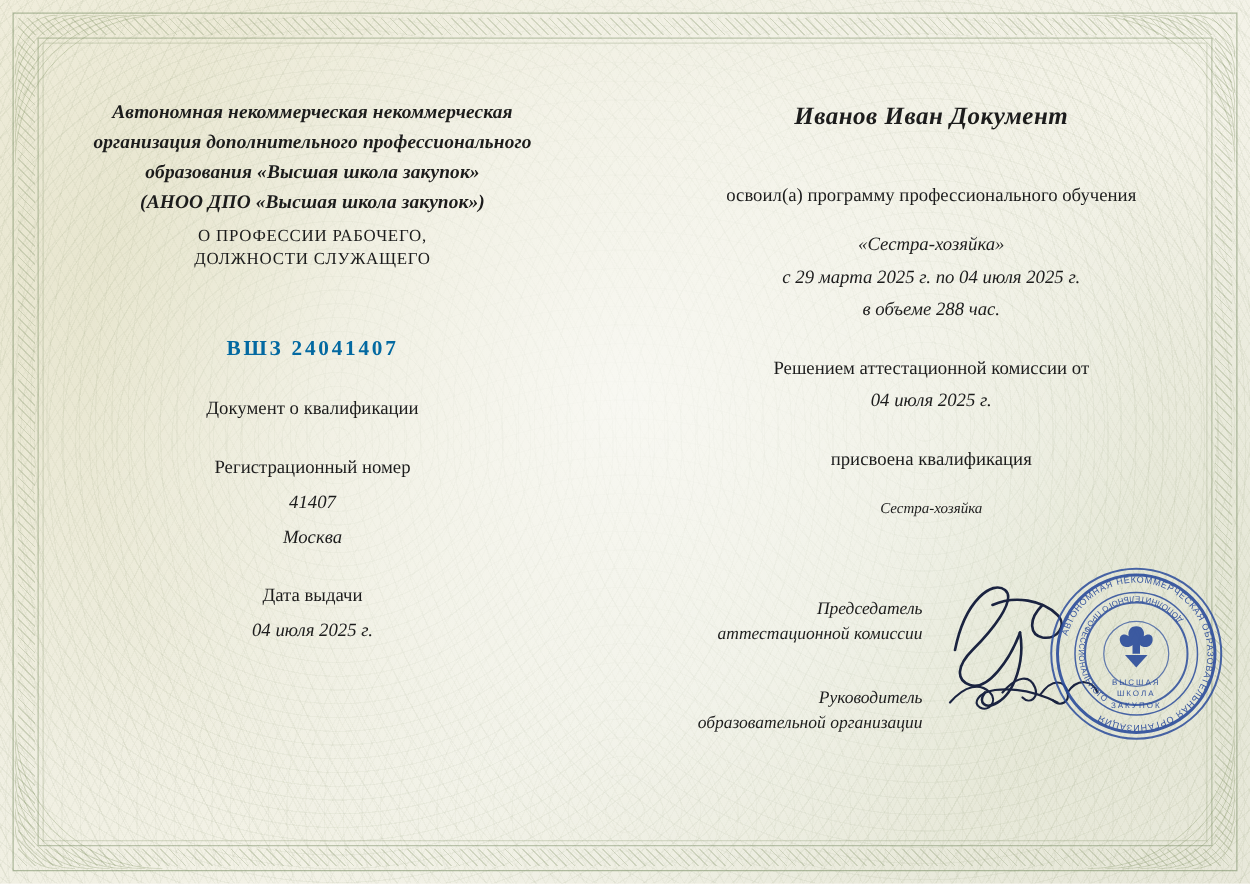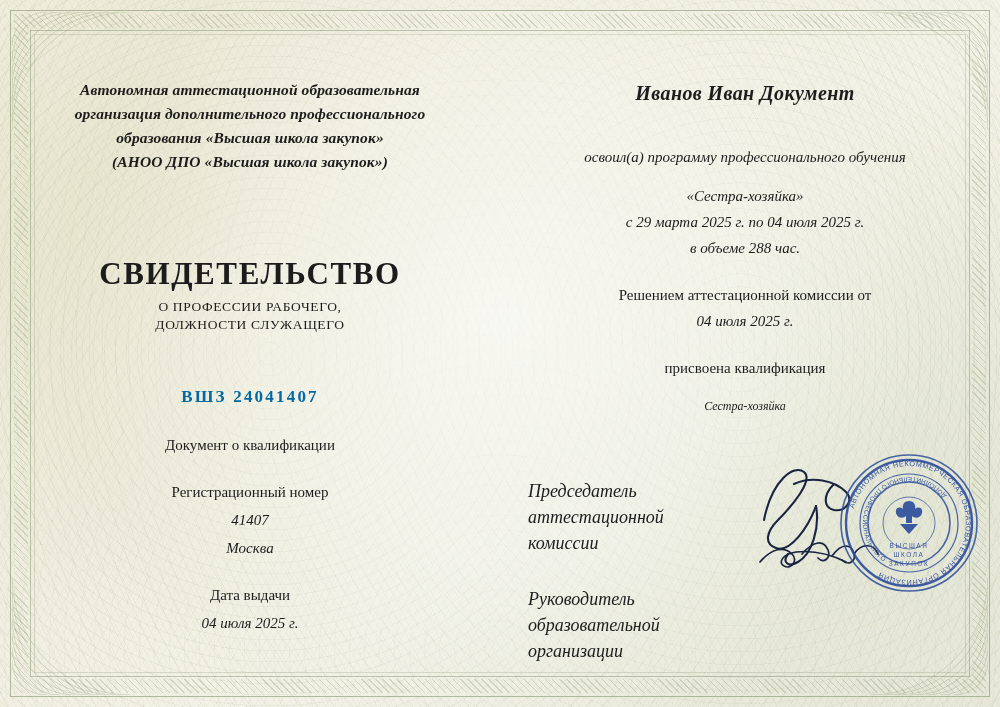--- a/index.html
+++ b/index.html
@@ -158,21 +158,20 @@
   .r-name {
     font-size: 20px;
     font-weight: bold;
     font-style: italic;
     margin-top: 22px;
     letter-spacing: 0.4px;
   }
   .r-program-lead {
     font-size: 15px;
     margin-top: 44px;
-    font-style: italic;
   }
   .r-program {
     font-size: 15px;
     font-style: italic;
     margin-top: 22px;
   }
   .r-dates {
     font-size: 15px;
     font-style: italic;
     margin-top: 9px;
@@ -200,23 +199,23 @@
     font-style: italic;
     margin-top: 22px;
   }
 
   
   .sign-block {
     position: absolute;
     left: 528px;
     top: 478px;
     width: 210px;
-    text-align: left;
-    font-style: italic;
-    font-size: 18px;
+    text-align: right;
+    font-style: italic;
+    font-size: 14px;
     line-height: 1.45;
   }
   .sign-block .sign-row + .sign-row { margin-top: 30px; }
 
   
   .signature {
     position: absolute;
     left: 742px;
     top: 458px;
     width: 160px;
@@ -293,27 +292,26 @@
       <path d="M0 48 A48 48 0 0 1 48 0"></path>
       <path d="M0 34 A34 34 0 0 1 34 0"></path>
     </g>
   </svg>
 
   <div class="content">
 
     <div class="col-left">
 
       <div class="org-name">
-        <div>Автономная аттестационной образовательная</div>
+        <div>Автономная некоммерческая некоммерческая</div>
         <div>организация дополнительного профессионального</div>
         <div>образования «Высшая школа закупок»</div>
         <div>(АНОО ДПО «Высшая школа закупок»)</div>
       </div>
 
-      <div class="title-main">СВИДЕТЕЛЬСТВО</div>
       <div class="title-sub">
         <div>О ПРОФЕССИИ РАБОЧЕГО,</div>
         <div>ДОЛЖНОСТИ СЛУЖАЩЕГО</div>
       </div>
 
       <div class="doc-code">ВШЗ 24041407</div>
 
       <div class="plain-line">Документ о квалификации</div>
 
       <div class="plain-line">Регистрационный номер</div>

